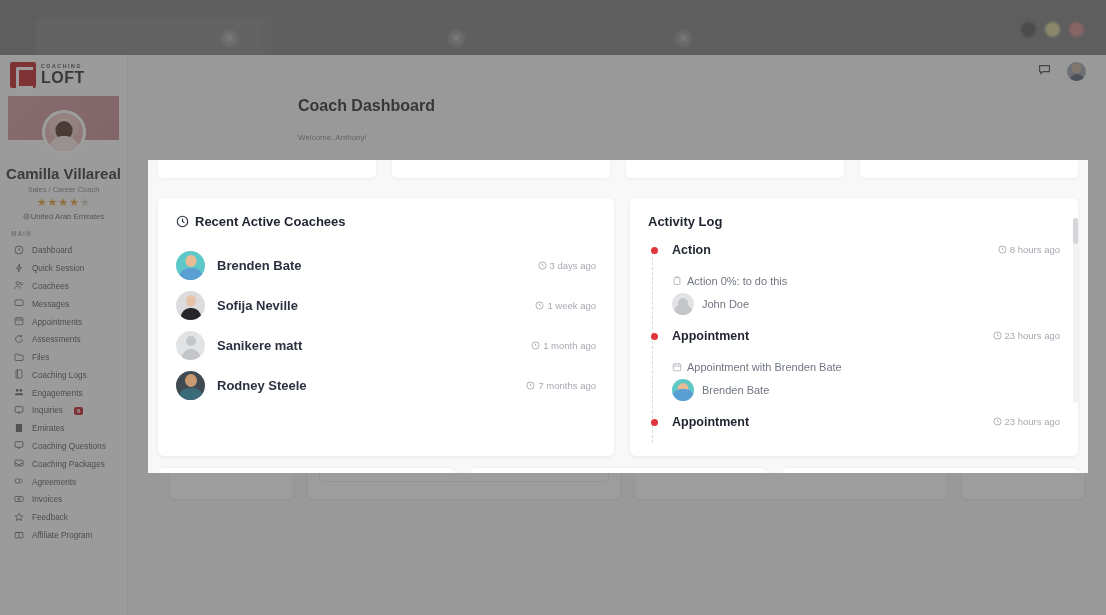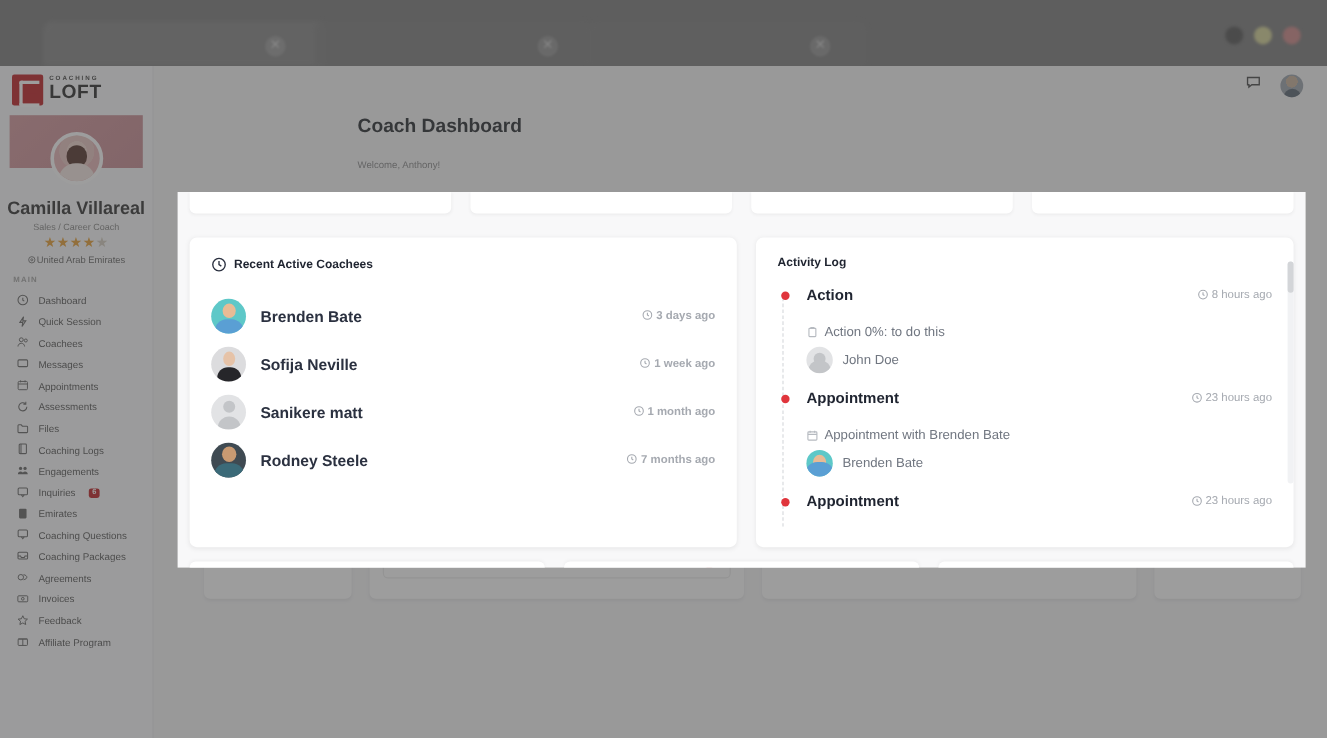--- a/index.html
+++ b/index.html
@@ -161,40 +161,40 @@
   .modal {
     position: absolute; left: 148px; top: 160px; width: 940px; height: 313px;
     background: #f8f8f9; z-index: 50; overflow: hidden;
   }
   .modal-strip-top { display: flex; gap: 16px; padding: 0 10px; height: 18px; }
   .modal-strip-top .pc { flex: 1; background: #fff; border-radius: 0 0 5px 5px; box-shadow: 0 1px 3px rgba(0,0,0,.05); }
   .modal-grid { display: flex; gap: 16px; padding: 20px 10px 0 10px; }
   .mpanel { background: #fff; border-radius: 6px; box-shadow: 0 1px 4px rgba(0,0,0,.07); position: relative; }
   .mpanel.coachees { flex: 0 0 456px; height: 258px; padding: 16px 18px; }
   .mpanel.activity { flex: 1; height: 258px; padding: 16px 18px; }
-  .mpanel-title { font-size: 10px; color: #1f2430; font-weight: 700; display: flex; align-items: center; gap: 6px; }
+  .mpanel-title { font-size: 13px; color: #1f2430; font-weight: 700; display: flex; align-items: center; gap: 6px; }
   .mpanel-title svg { color: #2b3140; }
 
   .coachee-list { margin-top: 16px; }
   .coachee-row { display: flex; align-items: center; padding: 5.5px 0; }
   .c-avatar { width: 29px; height: 29px; border-radius: 50%; flex: none; position: relative; overflow: hidden; }
   .c-avatar.a1 { background: #5ec8c8; }
   .c-avatar.a1::before { content:""; position:absolute; left:50%; top:4px; transform:translateX(-50%); width:11px; height:12px; border-radius:50%; background:#e8bb95; }
   .c-avatar.a1::after  { content:""; position:absolute; left:50%; bottom:-4px; transform:translateX(-50%); width:24px; height:16px; border-radius:10px 10px 0 0; background:#5a9fd4; }
   .c-avatar.a2 { background: #dcdcde; }
   .c-avatar.a2::before { content:""; position:absolute; left:50%; top:4px; transform:translateX(-50%); width:10px; height:12px; border-radius:50%; background:#e6c3a8; }
   .c-avatar.a2::after  { content:""; position:absolute; left:50%; bottom:-3px; transform:translateX(-50%); width:20px; height:15px; border-radius:9px 9px 0 0; background:#26262a; }
   .c-avatar.a3 { background: #e2e3e5; }
   .c-avatar.a3::before { content:""; position:absolute; left:50%; top:5px; transform:translateX(-50%); width:10px; height:10px; border-radius:50%; background:#c3c5c8; }
   .c-avatar.a3::after  { content:""; position:absolute; left:50%; bottom:0; transform:translateX(-50%); width:19px; height:11px; border-radius:10px 10px 0 0; background:#c3c5c8; }
   .c-avatar.a4 { background: #3f4a52; }
   .c-avatar.a4::before { content:""; position:absolute; left:50%; top:3px; transform:translateX(-50%); width:12px; height:13px; border-radius:50%; background:#c99a72; }
   .c-avatar.a4::after  { content:""; position:absolute; left:50%; bottom:-4px; transform:translateX(-50%); width:25px; height:16px; border-radius:10px 10px 0 0; background:#3b6a78; }
   .c-name { font-size: 13px; color: #2b3140; font-weight: 600; margin-left: 12px; }
-  .c-time { margin-left: auto; font-size: 9.5px; color: #a5a9b0; display: flex; align-items: flex-start; gap: 3px; font-weight: bold; }
+  .c-time { margin-left: auto; font-size: 9.5px; color: #a5a9b0; display: flex; align-items: center; gap: 3px; }
 
   .activity-list { margin-top: 14px; position: relative; padding-left: 2px; height: 200px; overflow: hidden; }
   .timeline-line { position: absolute; left: 4px; top: 9px; bottom: 0; border-left: 1px dashed #d8dade; }
   .act-item { position: relative; padding-left: 22px; margin-bottom: 14px; }
   .act-dot { position: absolute; left: 1px; top: 4px; width: 7px; height: 7px; border-radius: 50%; background: #e0353c; }
   .act-head { display: flex; align-items: baseline; }
   .act-type { font-size: 12.5px; color: #1f2430; font-weight: 700; }
   .act-time { margin-left: auto; font-size: 9.5px; color: #a5a9b0; display: flex; align-items: center; gap: 3px; }
   .act-desc { font-size: 11px; color: #707680; margin-top: 18px; display: flex; align-items: center; gap: 5px; }
   .act-desc svg { color: #b6bac0; flex: none; }

